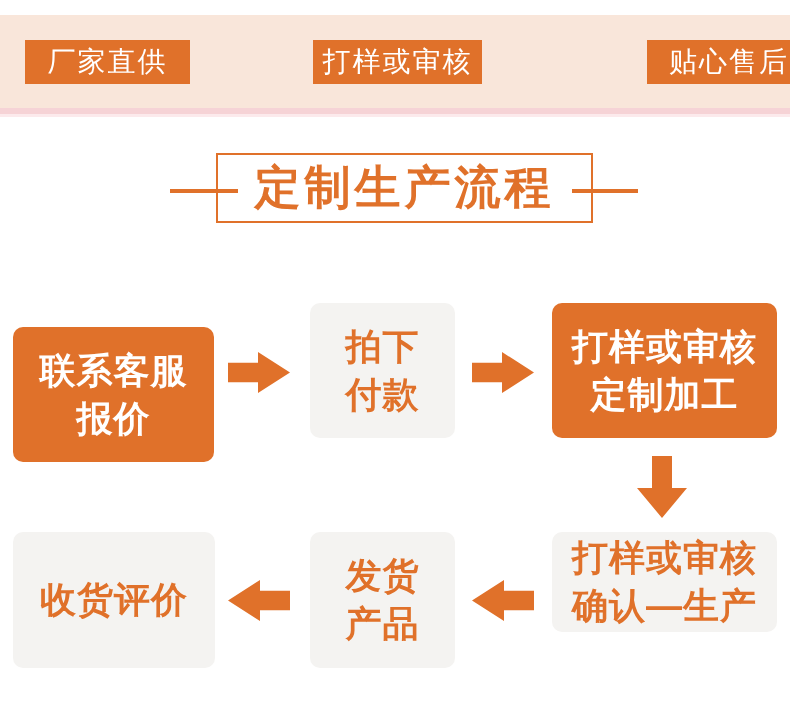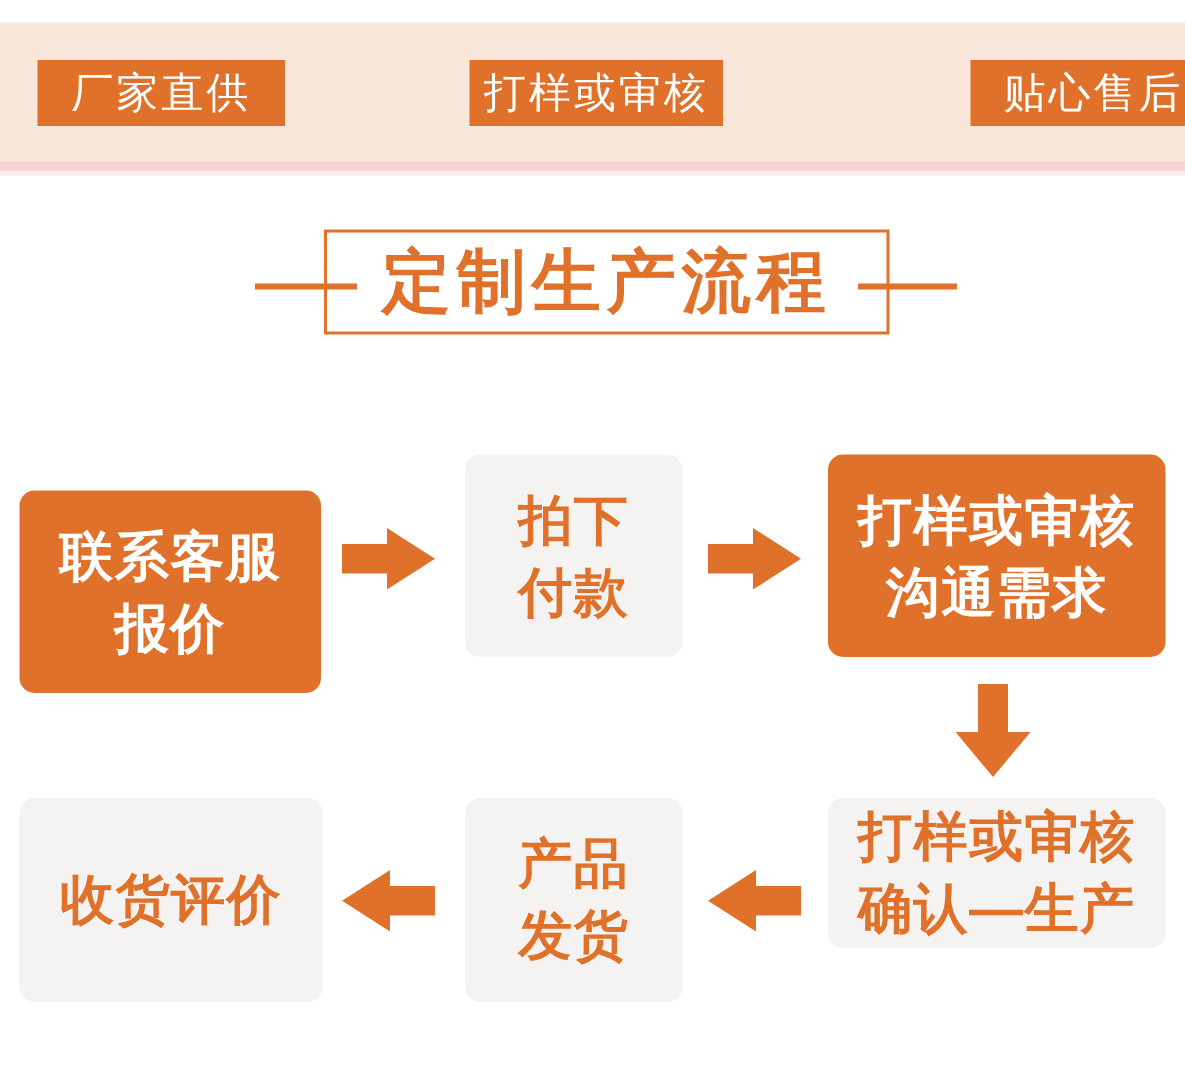--- a/index.html
+++ b/index.html
@@ -99,43 +99,43 @@
   </div>
 
   <div class="arrow arrow-r1b">
     <svg viewBox="0 0 62 42" preserveAspectRatio="none">
         <polygon points="0,11 30,11 30,0 62,21 30,42 30,31 0,31"></polygon>
       </svg>
   </div>
 
   <div class="step orange step-3">
     <span>打样或审核</span>
-    <span>沟通需求</span>
+    <span>定制加工</span>
   </div>
 
   <div class="arrow arrow-down">
     <svg viewBox="0 0 50 62" preserveAspectRatio="none">
         <polygon points="15,0 35,0 35,32 50,32 25,62 0,32 15,32"></polygon>
       </svg>
   </div>
 
   <div class="step gray step-4">
     <span>打样或审核</span>
     <span>确认—生产</span>
   </div>
 
   <div class="arrow arrow-r2a">
     <svg viewBox="0 0 62 42" preserveAspectRatio="none">
         <polygon points="62,11 32,11 32,0 0,21 32,42 32,31 62,31"></polygon>
       </svg>
   </div>
 
   <div class="step gray step-5">
+    <span>发货</span>
     <span>产品</span>
-    <span>发货</span>
   </div>
 
   <div class="arrow arrow-r2b">
     <svg viewBox="0 0 62 42" preserveAspectRatio="none">
         <polygon points="62,11 32,11 32,0 0,21 32,42 32,31 62,31"></polygon>
       </svg>
   </div>
 
   <div class="step gray step-6">
     <span>收货评价</span>

